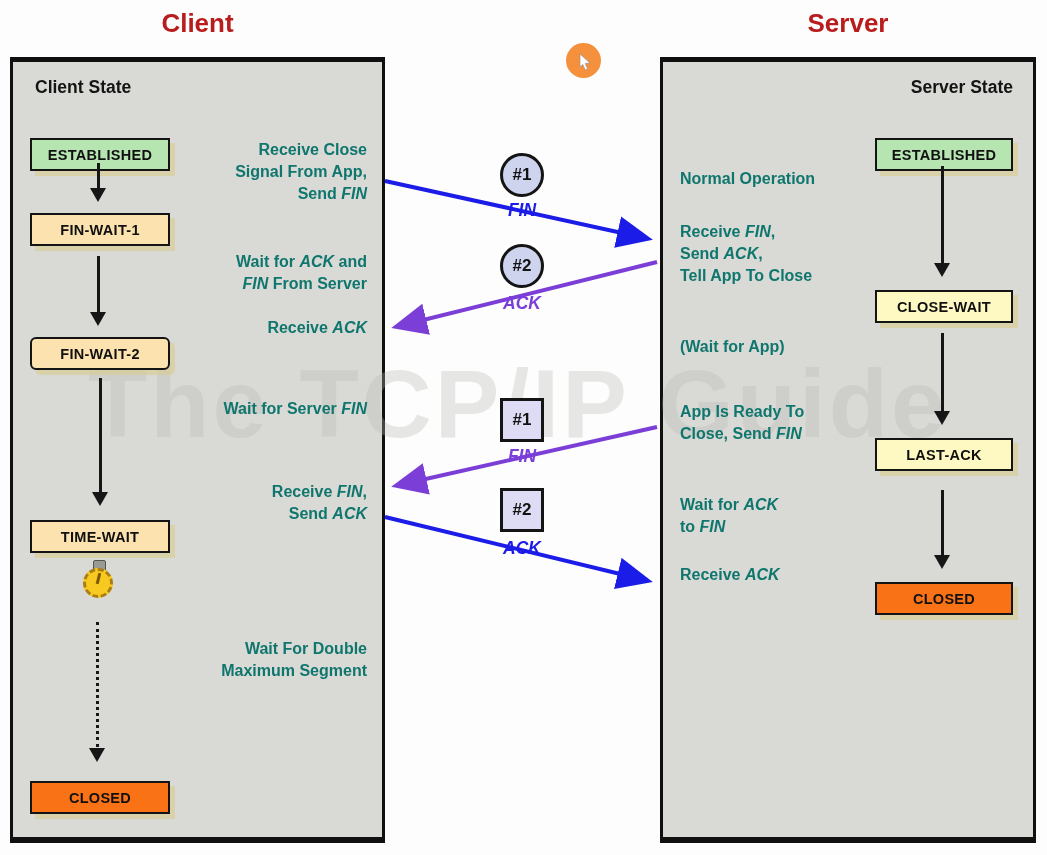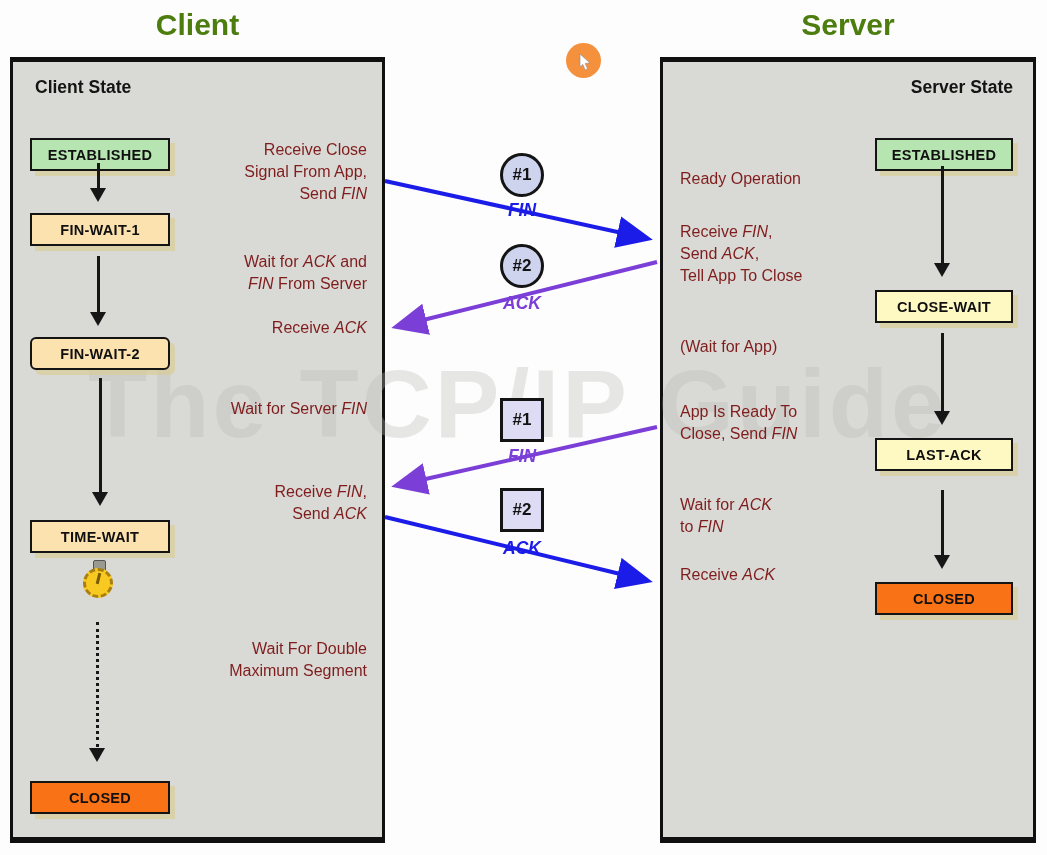--- a/index.html
+++ b/index.html
@@ -1,37 +1,37 @@
 <!DOCTYPE html>
 <html><head>
 <meta charset="utf-8">
 <style>
   html,body{margin:0;padding:0;background:#fff;}
   #canvas{
     position:relative;width:1047px;height:855px;background:#fdfdfd;overflow:hidden;
     font-family:"Liberation Sans",sans-serif;color:#1a1a1a;
   }
-  .title{position:absolute;font-weight:bold;font-size:30px;color:#4d7c0f;text-align:center;z-index:3;}
+  .title{position:absolute;font-weight:bold;font-size:26px;color:#b91c1c;text-align:center;z-index:3;}
   .panel{position:absolute;top:57px;width:375px;height:786px;background:#d9d9d5;
     border:3px solid #101010;border-top-width:5px;border-bottom-width:6px;box-sizing:border-box;z-index:0;}
   .watermark{position:absolute;left:88px;top:348px;font-size:97px;font-weight:bold;letter-spacing:3px;
     color:#b9b9b4;opacity:0.32;white-space:nowrap;z-index:1;}
   .heading{position:absolute;font-weight:bold;font-size:17.5px;color:#141414;z-index:2;}
   .state-box{position:absolute;width:140px;height:33px;border:2.5px solid #141414;box-sizing:border-box;
     display:flex;align-items:center;justify-content:center;font-weight:bold;font-size:14.5px;color:#101010;
     letter-spacing:0.3px;box-shadow:5px 5px 0 rgba(216,205,148,0.65);z-index:2;}
   .green{background:#b7e5b2;margin-top:16px;}
   .tan{background:#fce2ae;}
   .salmon{background:#fef9c3;}
   .grayfill{background:#f97316;}
   .vline{position:absolute;width:0;border-left:3px solid #161616;z-index:2;}
   .vline.dotted{border-left-style:dotted;}
   .vhead{position:absolute;width:0;height:0;border-left:8px solid transparent;border-right:8px solid transparent;
     border-top:14px solid #161616;z-index:2;}
-  .ann{position:absolute;font-weight:normal;font-size:16px;line-height:22px;color:#7f1d1d;z-index:2;}
+  .ann{position:absolute;font-weight:bold;font-size:16px;line-height:22px;color:#0f766e;z-index:2;}
   .ann.right{text-align:right;}
   .badge{position:absolute;width:44px;height:44px;box-sizing:border-box;border:3px solid #141414;
     display:flex;align-items:center;justify-content:center;font-weight:bold;font-size:17px;color:#121212;z-index:3;}
   .badge.circle{border-radius:50%;background:#ced3ee;}
   .badge.square{background:#dddcf4;}
   .msg-label{position:absolute;width:70px;text-align:center;font-weight:bold;font-style:italic;font-size:17.5px;z-index:3;}
   .blue{color:#1c1ce8;}
   .purple{color:#7b3fd8;}
   #msg-arrows{position:absolute;left:0;top:0;z-index:2;pointer-events:none;}
   .cursor-dot{position:absolute;left:566px;top:43px;width:35px;height:35px;border-radius:50%;
@@ -110,21 +110,21 @@
   <div class="ann right" style="left:147px;top:481px;width:220px;">
       <div>Receive <i>FIN</i>,</div>
       <div>Send <i>ACK</i></div>
     </div>
   <div class="ann right" style="left:147px;top:638px;width:220px;">
       <div>Wait For Double</div>
       <div>Maximum Segment</div>
     </div>
 
   <div class="ann" style="left:680px;top:168px;width:230px;">
-      <div>Ready Operation</div>
+      <div>Normal Operation</div>
     </div>
   <div class="ann" style="left:680px;top:221px;width:230px;">
       <div>Receive <i>FIN</i>,</div>
       <div>Send <i>ACK</i>,</div>
       <div>Tell App To Close</div>
     </div>
   <div class="ann" style="left:680px;top:336px;width:230px;">
       <div>(Wait for App)</div>
     </div>
   <div class="ann" style="left:680px;top:401px;width:230px;">

